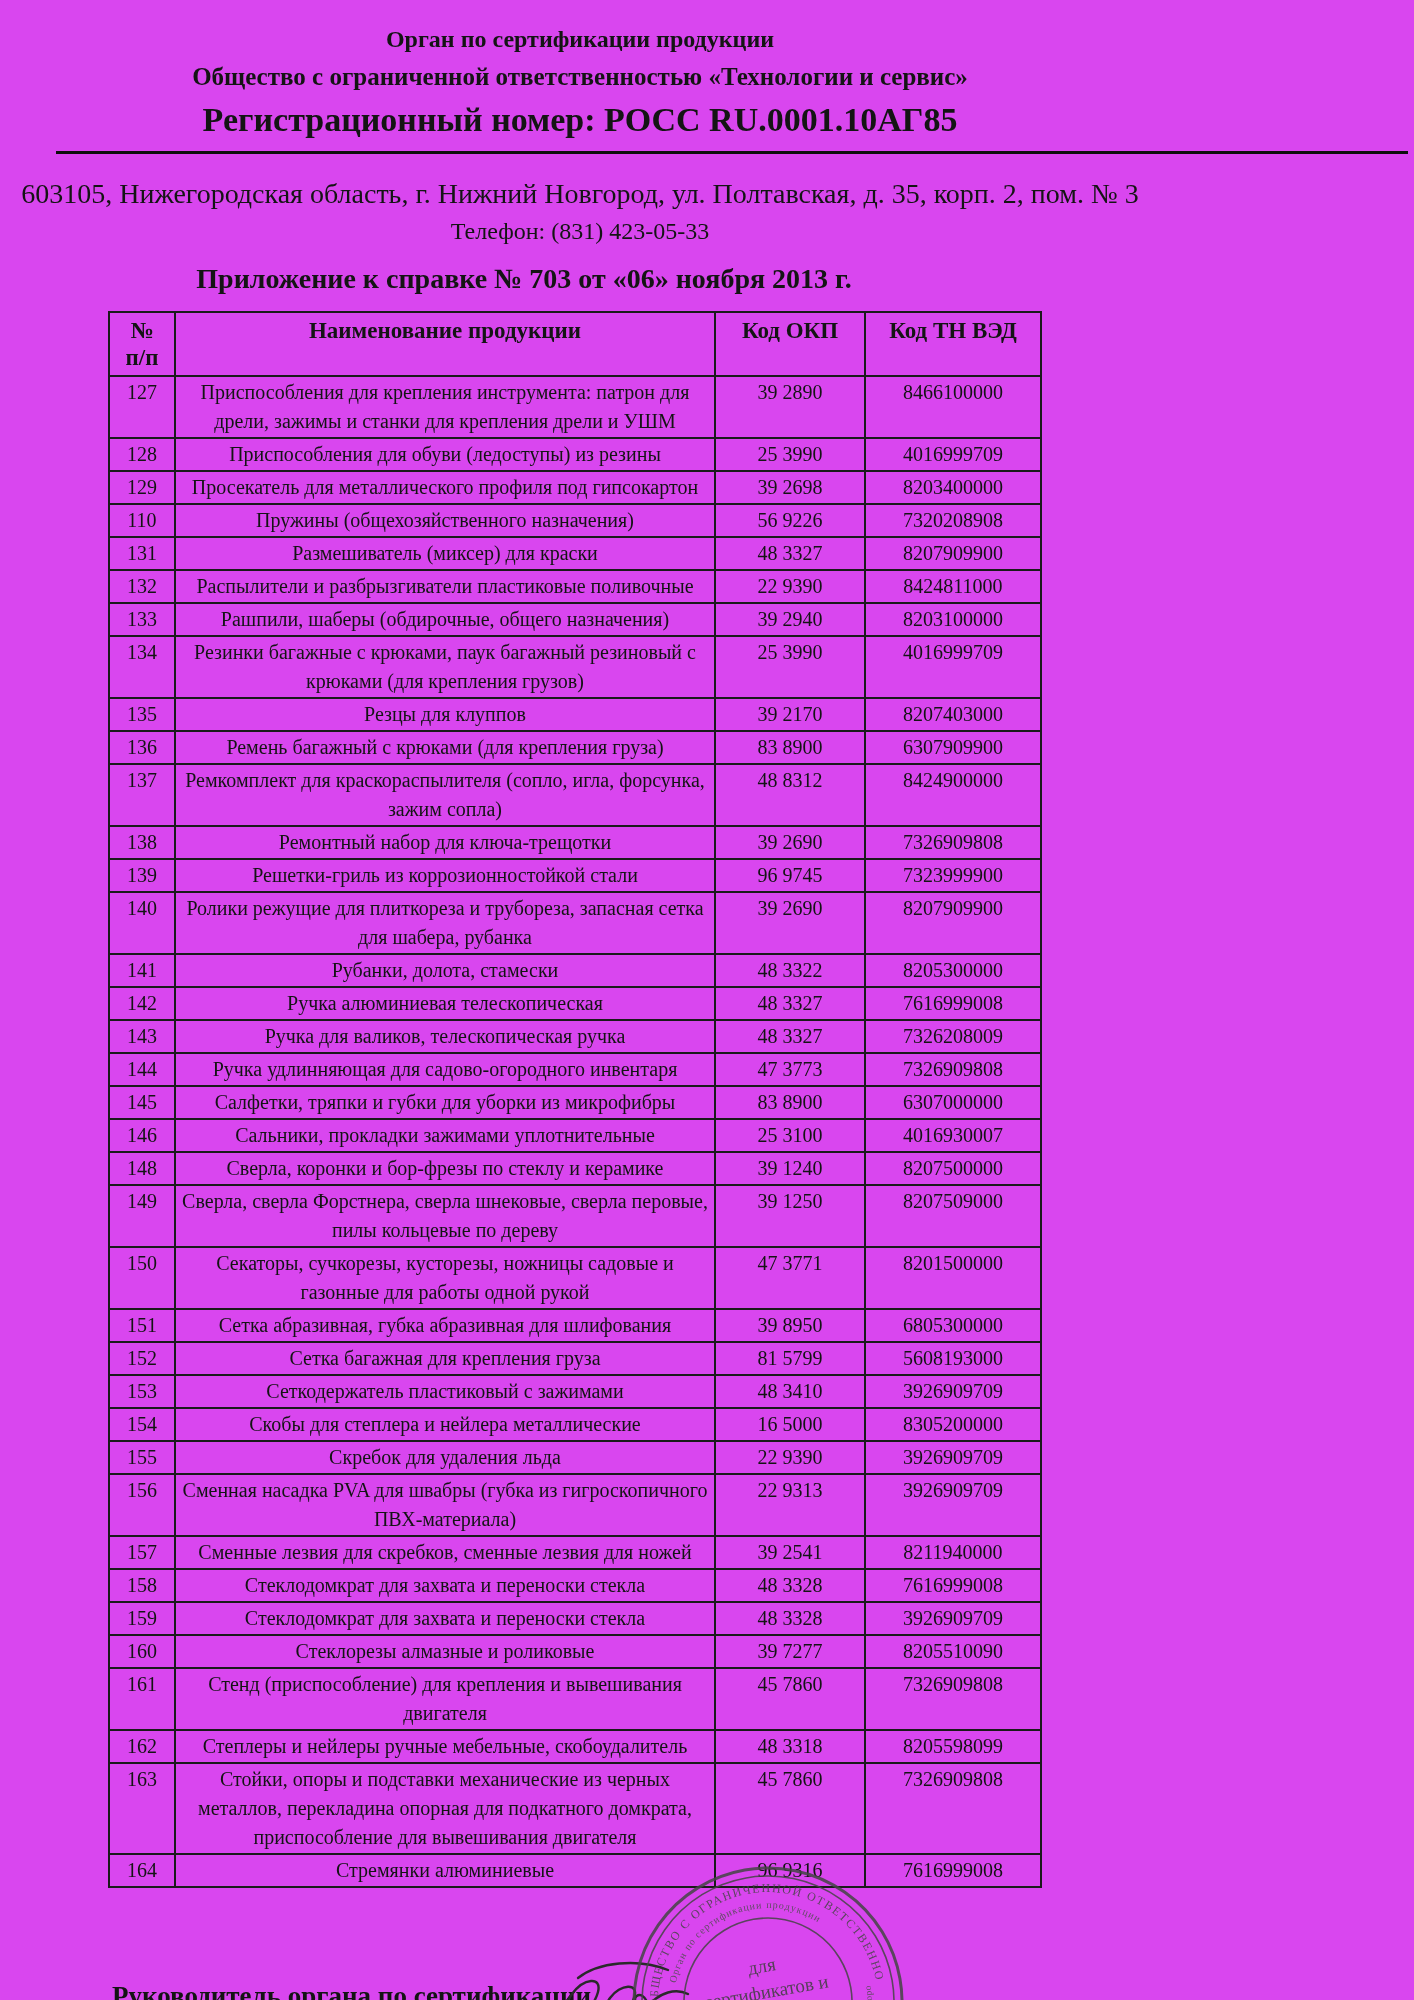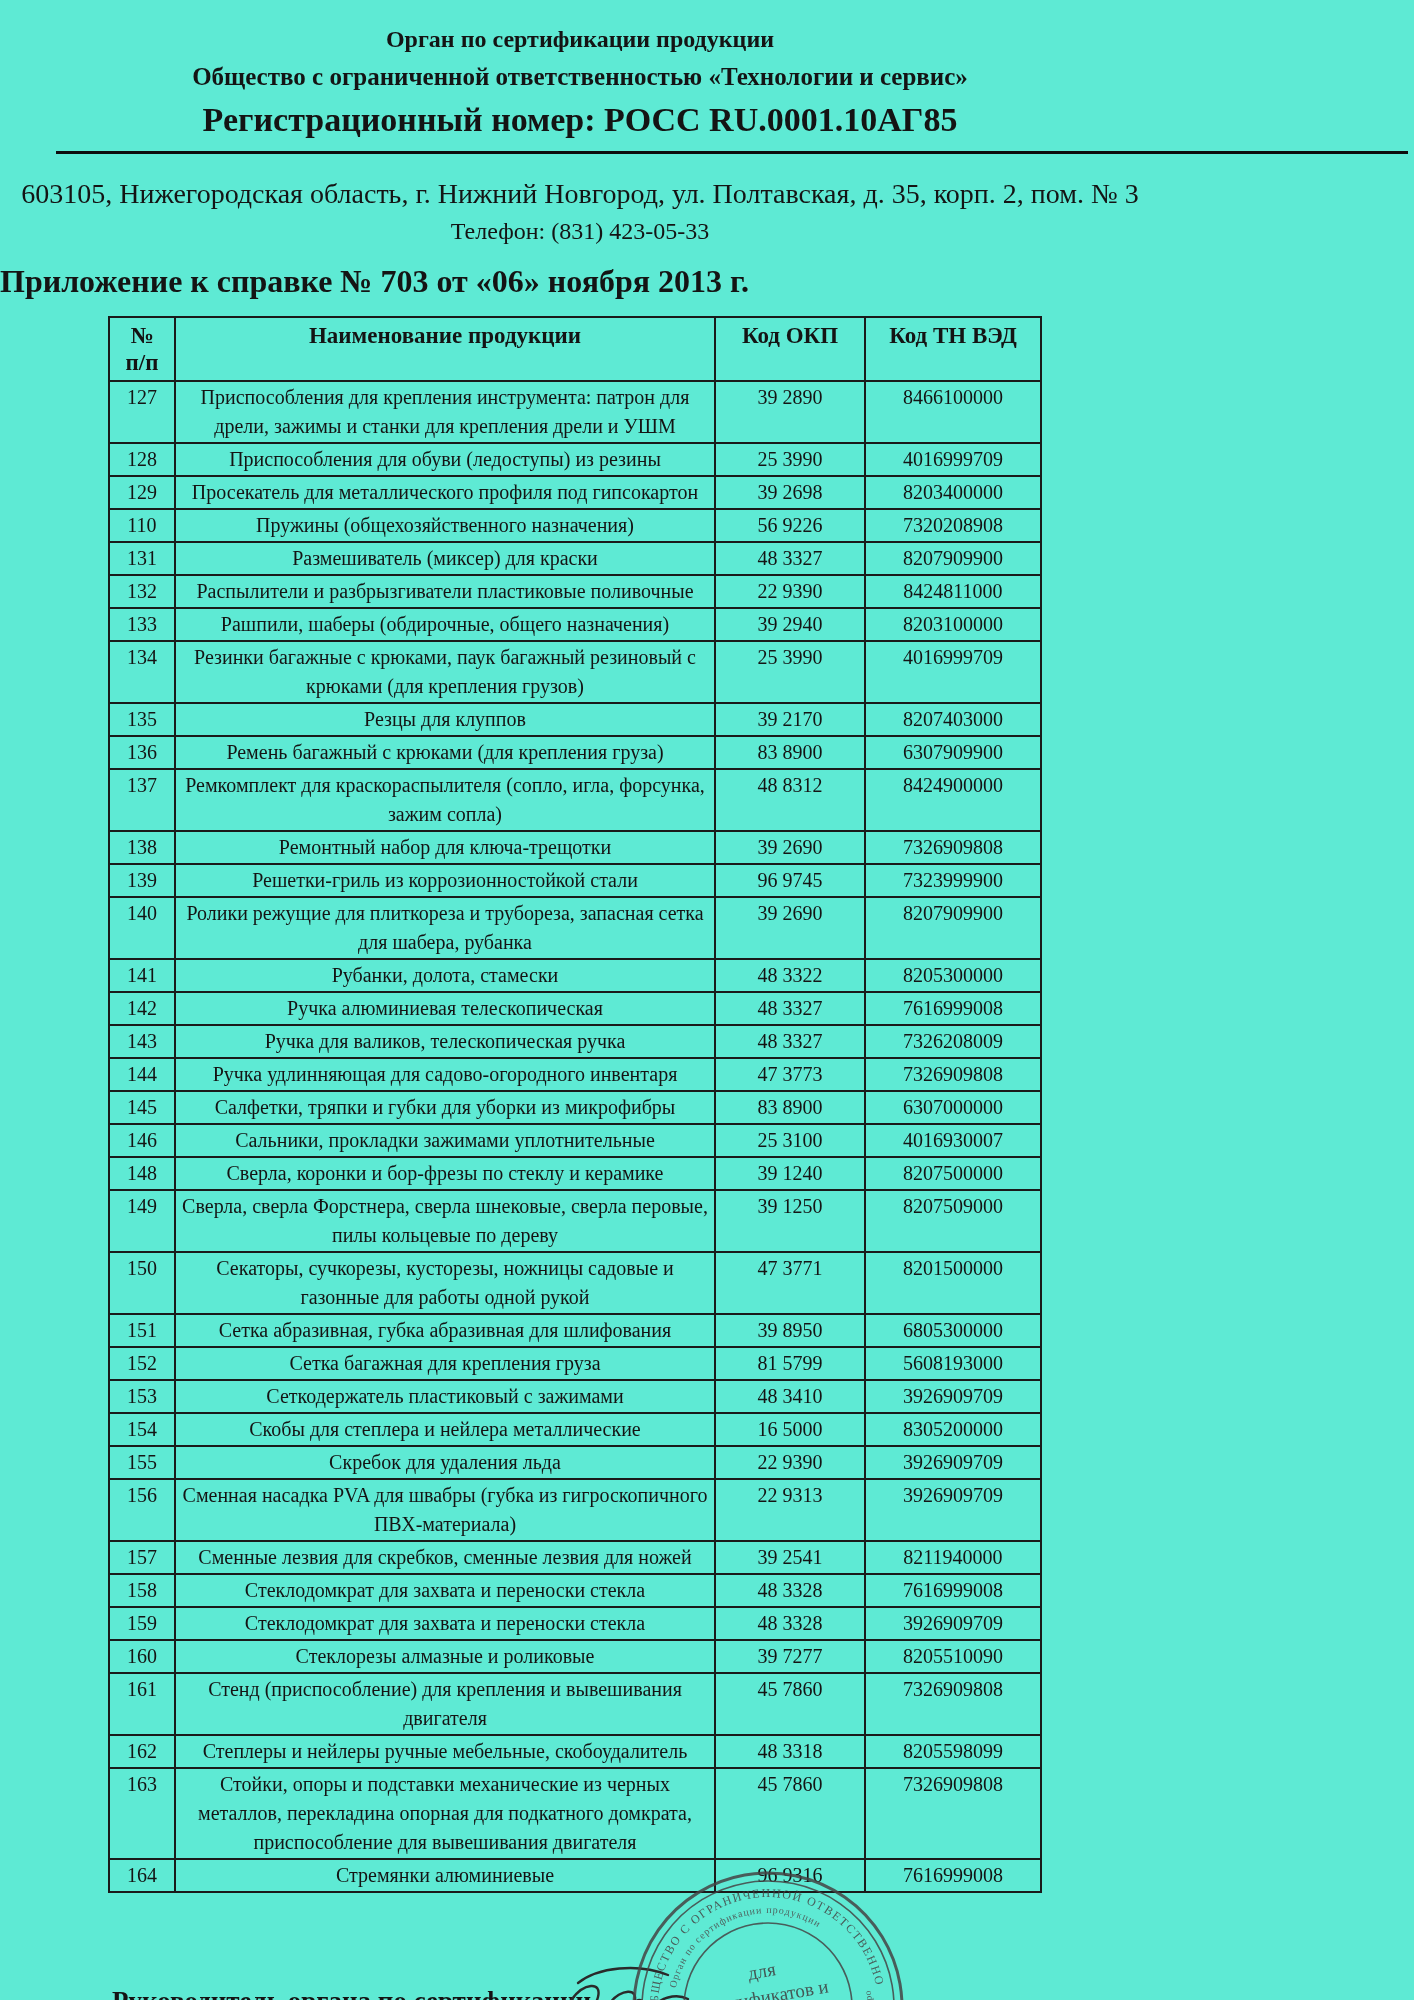--- a/index.html
+++ b/index.html
@@ -1,34 +1,34 @@
 <!DOCTYPE html>
 <html><head>
 <meta charset="utf-8">
 <style>
   html,body{margin:0;padding:0;background:#e8e8e8;}
   .page{
     position:relative;
     width:1414px;height:2000px;
     margin:0 auto;
-    background:#5eead4;
+    background:#d946ef;
     overflow:hidden;
     font-family:"Liberation Serif", serif;
     color:#141414;
   }
   .header-block{width:1160px;text-align:center;padding-top:26px;}
   .h-line{font-weight:bold;}
   .h-line1{font-size:24px;margin:0 0 10px 0;}
   .h-line2{font-size:25px;margin:0 0 10px 0;}
   .h-line3{font-size:34px;margin:0 0 12px 0;}
   .rule{border:none;border-top:3px solid #0d0d0d;width:1352px;margin:0 0 0 56px;}
   .address-block{width:1160px;text-align:center;}
   .address{font-size:28px;margin-top:24px;}
   .phone{font-size:24px;margin-top:8px;}
-  .annex{width:1048px;text-align:left;font-weight:bold;font-size:32px;margin-top:18px;}
+  .annex{width:1048px;text-align:center;font-weight:bold;font-size:28px;margin-top:18px;}
   table.products{
     margin:16px 0 0 108px;
     border-collapse:collapse;
     table-layout:fixed;
     width:932px;
     font-size:20px;
   }
   table.products th, table.products td{
     border:2px solid #1a1a1a;
     text-align:center;

